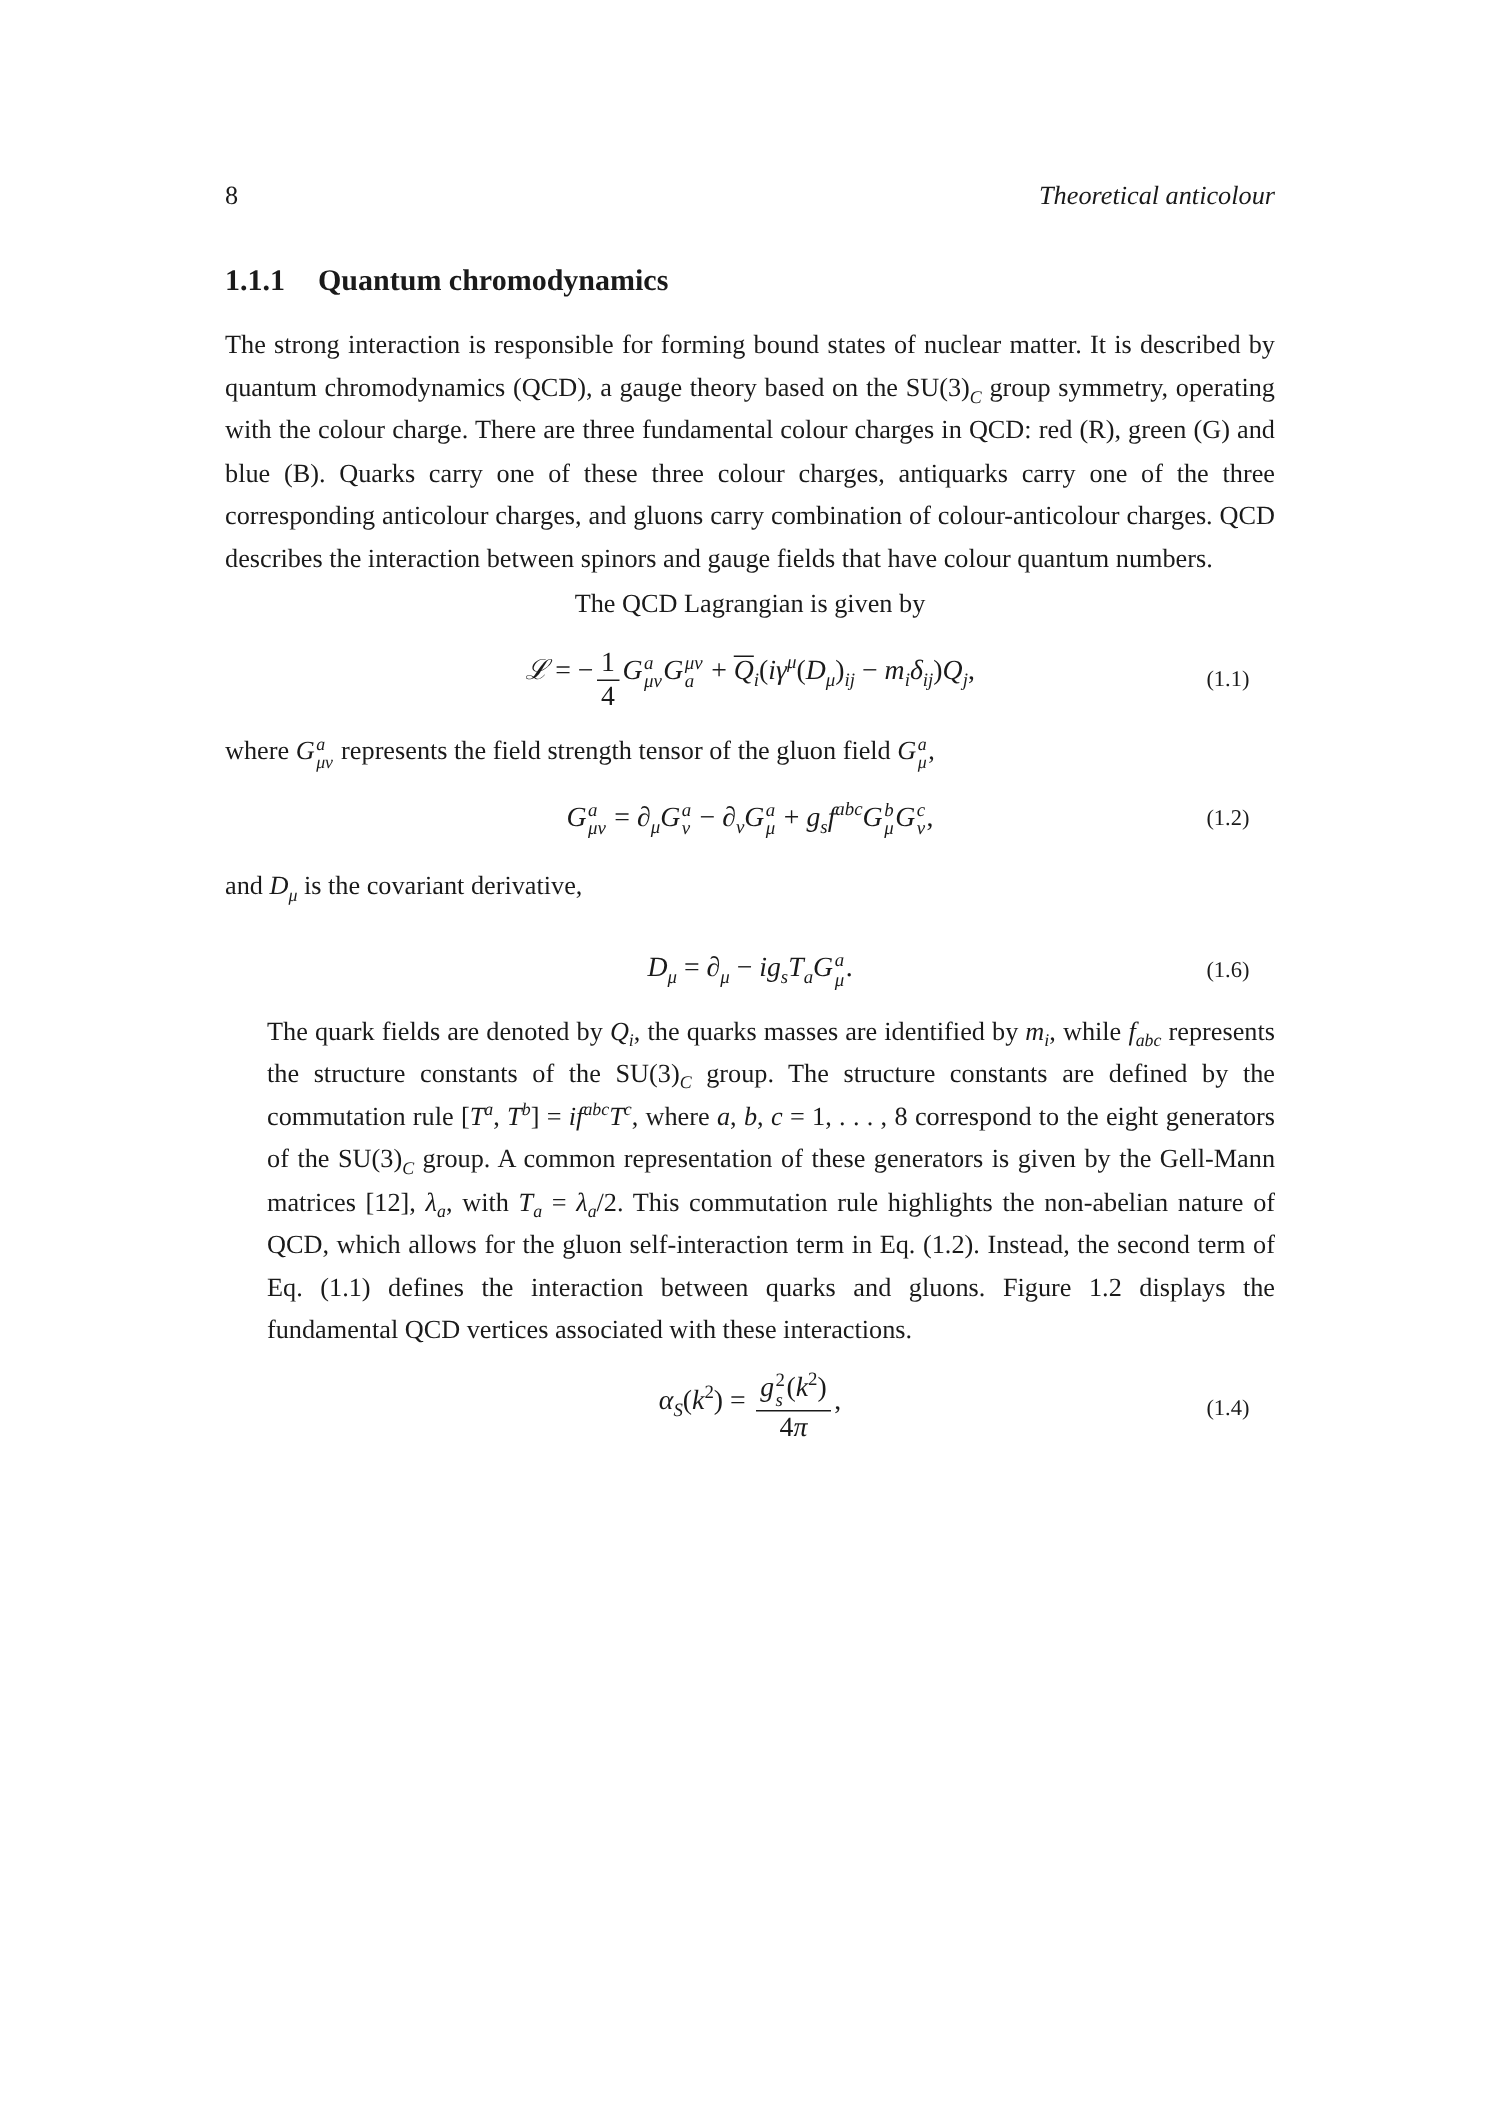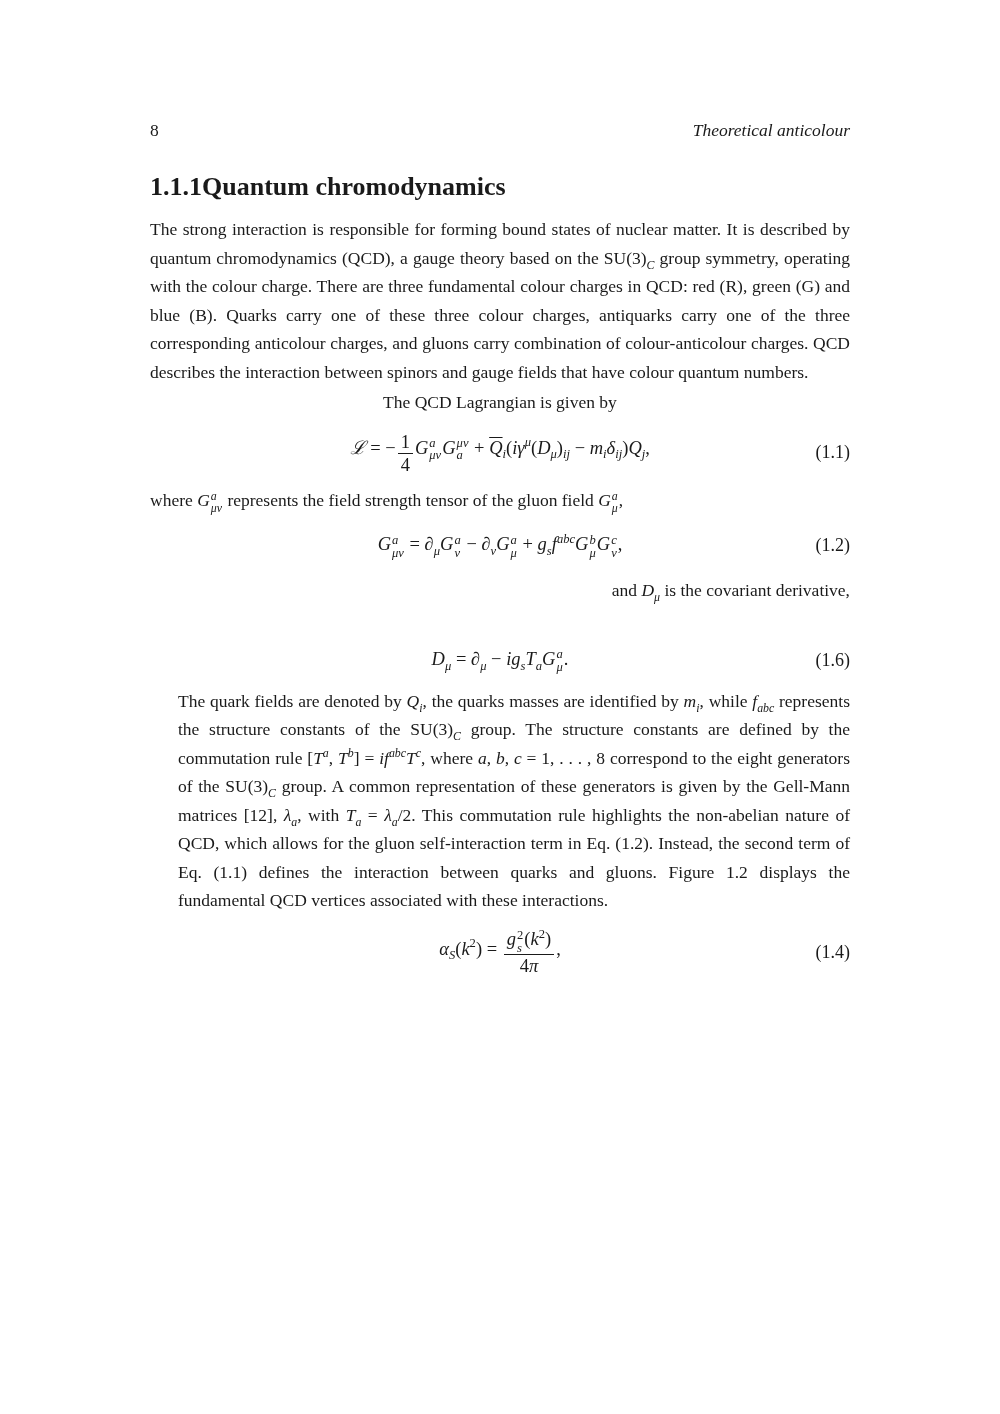--- a/index.html
+++ b/index.html
@@ -22,49 +22,50 @@
     display:flex;
     justify-content:space-between;
     align-items:baseline;
     line-height:22px;
   }
   .runtitle{font-style:italic;}
   .para{margin:0;text-align:justify;}
   .p-intro{margin-top:30px;}
   .sechead{
     margin:34px 0 0 0;
-    font-size:26px;
+    font-size:20px;
     font-weight:bold;
     line-height:24px;
     display:flex;
+    gap:22px;
   }
   .p-strong{margin-top:16px;}
   .p-lagr{margin-top:2px;text-align:center;}
   .p-where{margin-top:10px;text-align:left;}
-  .p-cov{margin-top:14px;text-align:right;}
+  .p-cov{margin-top:14px;text-align:left;}
   .p-quark{margin-top:10px;margin-left:28px;}
   .p-coupling{margin-top:6px;}
   
   .eq{
     position:relative;
     display:flex;
     align-items:center;
     justify-content:center;
     font-size:18.5px;
     line-height:1.2;
   }
   .eq-1{margin-top:14px;min-height:44px;}
   .eq-2{margin-top:16px;min-height:32px;}
-  .eq-3{margin-top:40px;min-height:32px;}
+  .eq-3{margin-top:26px;min-height:32px;}
   .eq-4{margin-top:10px;min-height:56px;}
   .eqno{
     position:absolute;
-    right:0;top:50%;
+    right:17px;top:50%;
     transform:translateY(-50%);
-    font-size:18px;
+    font-size:15px;
   }
   
   i{font-style:italic;}
   sub,sup{font-size:0.68em;line-height:0;}
   .ss{
     display:inline-block;
     text-align:left;
     vertical-align:-0.5em;
     line-height:1.02;
     font-size:0.68em;

